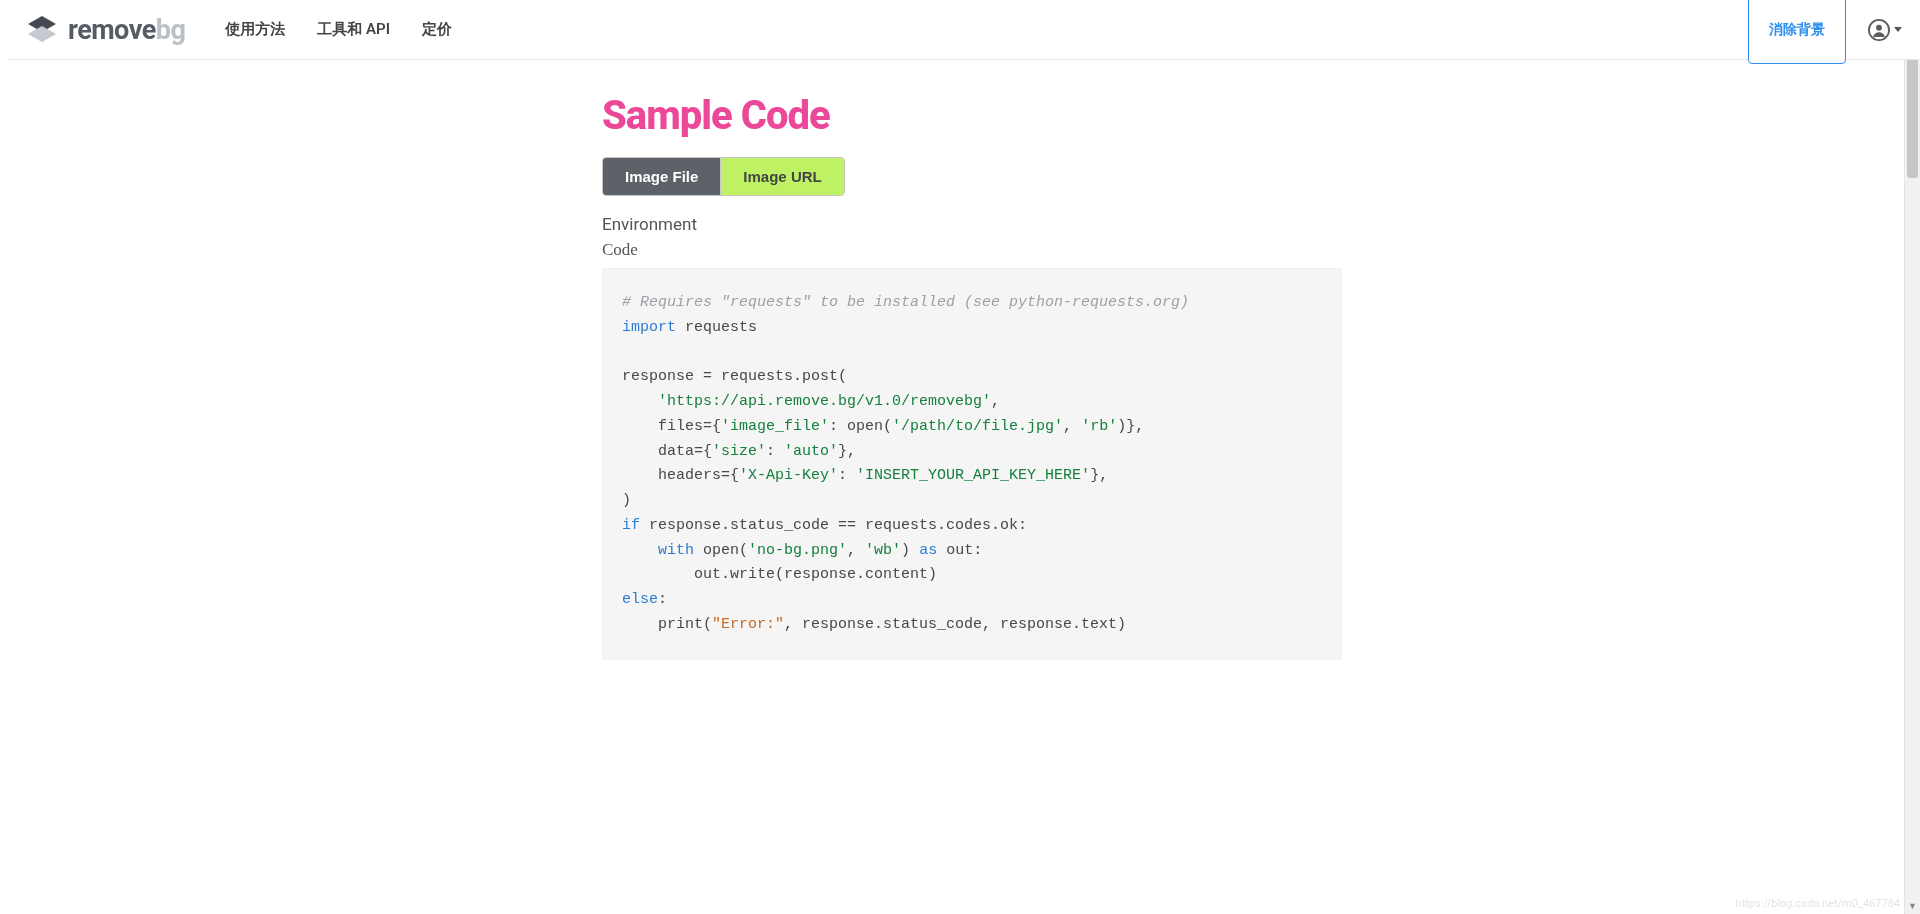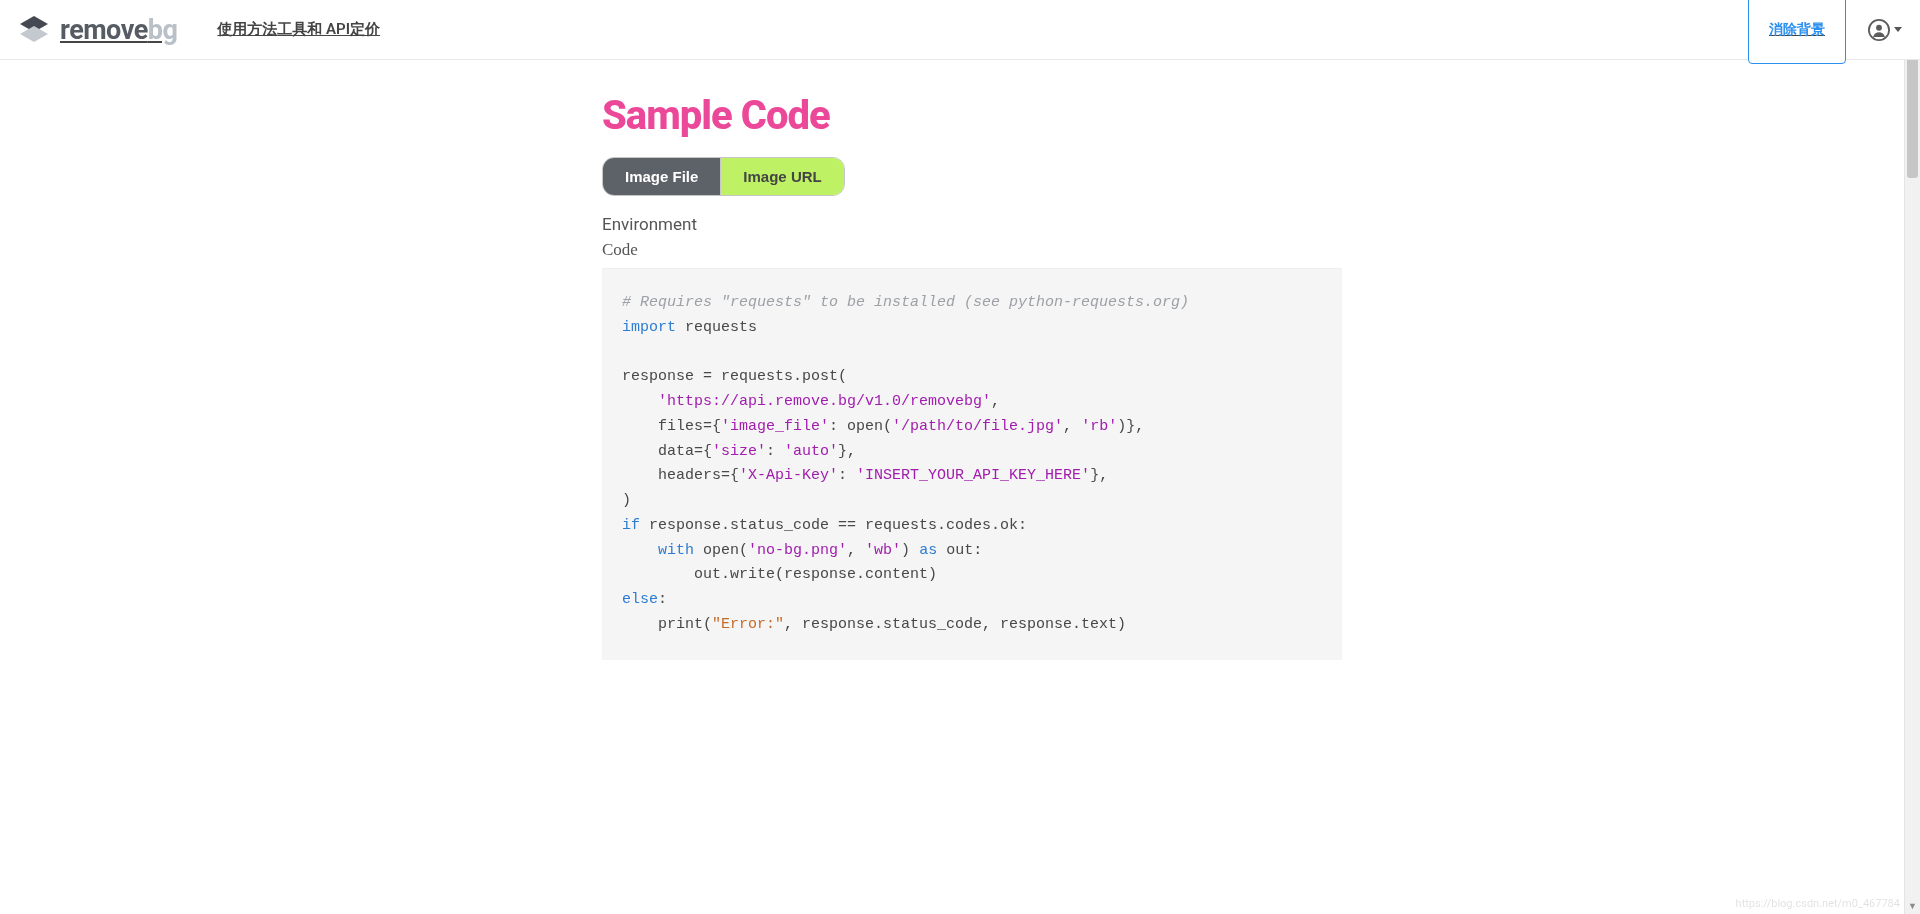--- a/index.html
+++ b/index.html
@@ -4,38 +4,37 @@
 <style>
   * { box-sizing: border-box; margin: 0; padding: 0; }
   html, body { height: 100%; }
   body {
     font-family: -apple-system, BlinkMacSystemFont, "Segoe UI", Roboto, "Helvetica Neue", Arial, sans-serif;
     color: #454545;
     background: #ffffff;
     overflow: hidden;
   }
   header.navbar {
-    position: fixed; top:0; left:0; right:0;
+    position: fixed; top:0; left:8px; right:0;
     height: 60px;
     display:flex;
     align-items:center;
     padding: 0 18px;
     background:#fff;
     border-bottom:1px solid #e8e8e8;
     z-index: 100;
-    text-decoration: underline;
   }
   .logo { display:flex; align-items:center; gap:10px; margin-right:40px; }
   .logo-icon {
     width:32px; height:32px; position:relative;
   }
   .logo-icon svg { width:100%; height:100%; }
   .logo-text { font-size: 27px; font-weight:700; color:#555c63; letter-spacing:-0.5px; }
   .logo-text .bg { color:#b9c0c7; }
-  nav.main-nav { display:flex; font-size:15px; font-weight:600; color:#454545; }
+  nav.main-nav { display:flex; gap:32px; font-size:15px; font-weight:600; color:#454545; }
   nav.main-nav span { cursor:pointer; }
   .nav-right { margin-left:auto; display:flex; align-items:center; gap:22px; }
   .btn-outline {
     border:1px solid #2b8fef;
     color:#2b8fef;
     background:#fff;
     font-size:14px;
     font-weight:600;
     padding: 24px 20px;
     border-radius:4px;
@@ -57,21 +56,21 @@
     margin: 0 auto;
     padding-top: 10px;
     padding-left: 40px;
   }
   h1.sample-code {
     font-size: 40px; font-weight:800; color:#ec4899; margin: 22px 0 18px;
     letter-spacing:-1px;
   }
   .label { font-size:17px; color:#555; margin-bottom:6px; }
   .btn-group {
-    display:inline-flex; border:1px solid #c6c6c6; border-radius:12px; overflow:hidden;
+    display:inline-flex; border:1px solid #c6c6c6; border-radius:4px; overflow:hidden;
     margin-bottom:18px;
   }
   .btn-group button {
     border:none; background:#bef264; font-size:15px; font-weight:600;
     padding:10px 22px; color:#454545; cursor:pointer;
     border-right:1px solid #c6c6c6;
   }
   .btn-group button:last-child { border-right:none; }
   .btn-group button.active { background:#5d6269; color:#fff; }
   .btn-group.env button { padding:10px 18px; }
@@ -80,21 +79,21 @@
   pre.code-block {
     background:#f5f5f5;
     border-top:1px solid #eee;
     padding:22px 20px;
     font-family: SFMono-Regular, Menlo, Monaco, Consolas, "Liberation Mono", "Courier New", monospace;
     font-size:15px; line-height:1.65;
     color:#484848; overflow:auto;
   }
   .c-comment { color:#9da1a6; font-style:italic; }
   .c-kw { color:#2d7cd1; }
-  .c-str { color:#a21caf; }
+  .c-str { color:#15803d; }
   .c-str2 { color:#c46b29; }
 
   
   .scrollbar-track {
     position:fixed; right:0; top:0; bottom:0; width:16px; background:#f1f1f1;
     border-left:1px solid #e4e4e4;
   }
   .scrollbar-thumb {
     position:absolute; left:2px; right:2px;
     top:58px; height:120px;

